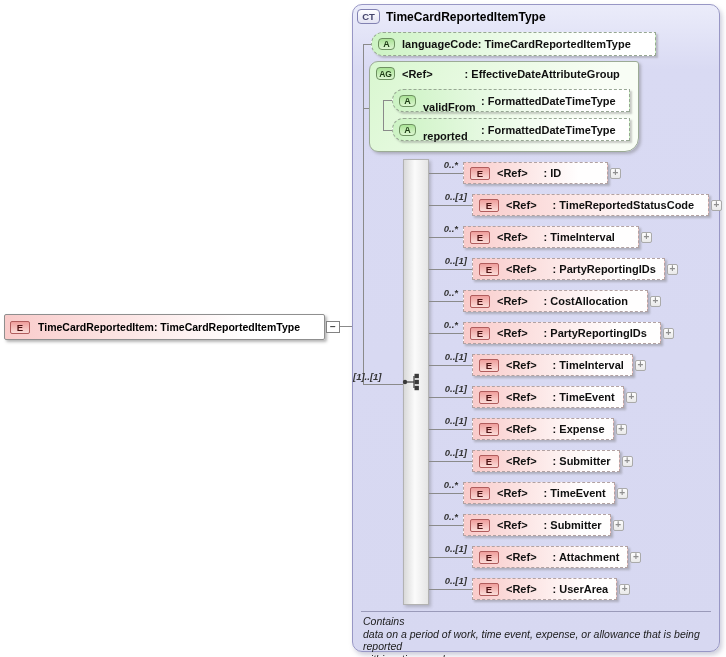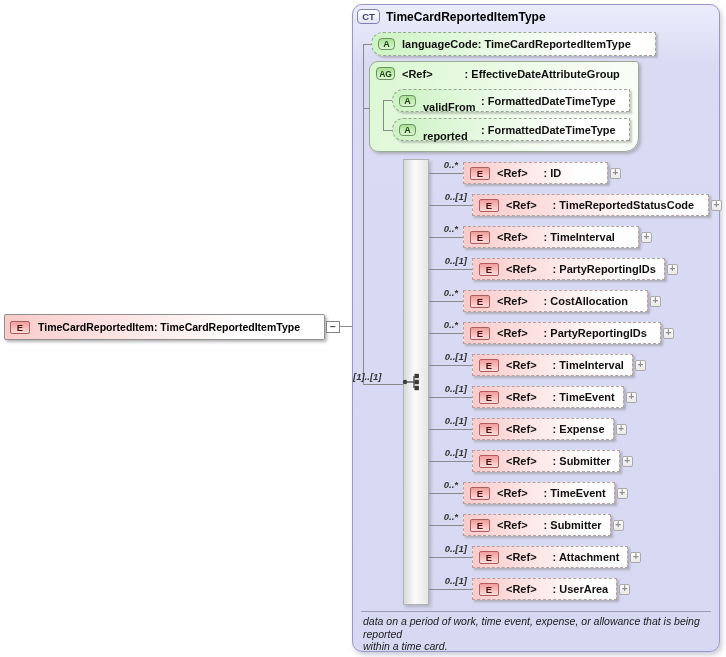--- a/index.html
+++ b/index.html
@@ -332,17 +332,18 @@
             <span class="badge badge-e">E</span>
             <span class="el-ref">&lt;Ref&gt;</span>
             <span class="el-type">UserArea</span>
           </div>
           <span class="plus-box">+</span>
         </div>
       </div>
 
     <div class="doc-sep"></div>
     <div class="doc">
+      <div class="doc-title">Contains</div>
       <div class="doc-body">data on a period of work, time event, expense, or allowance that is being reported
 within a time card.</div>
     </div>
   </div>
 </div>
 
 </body></html>

